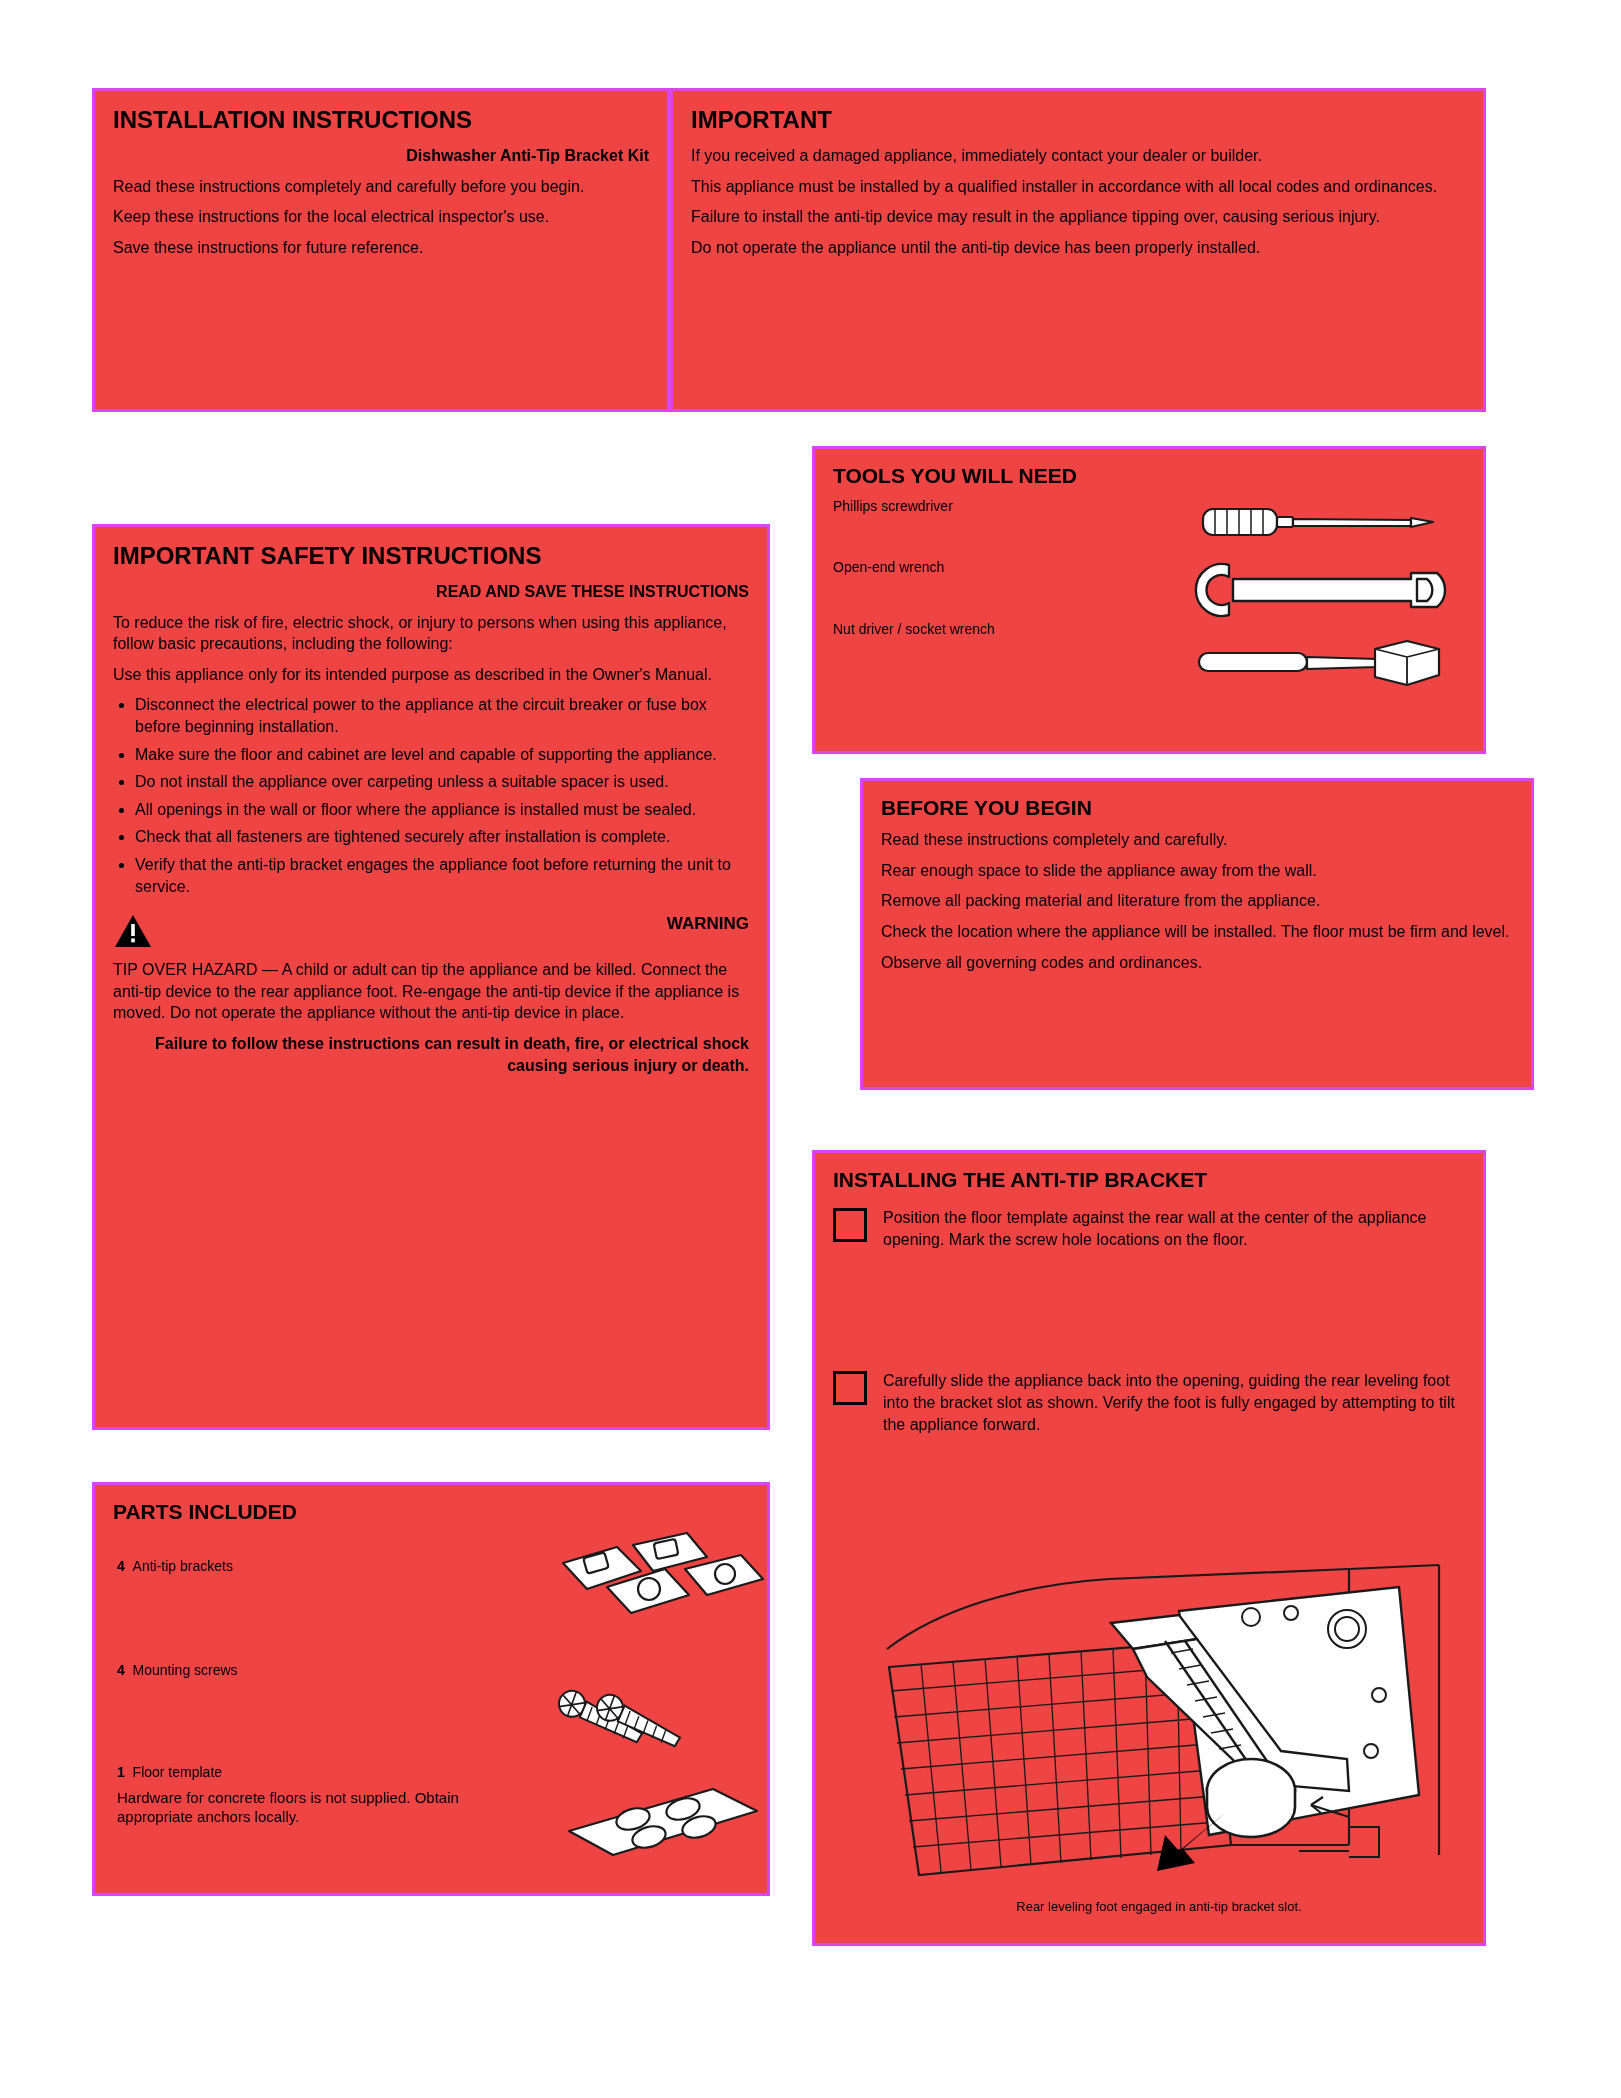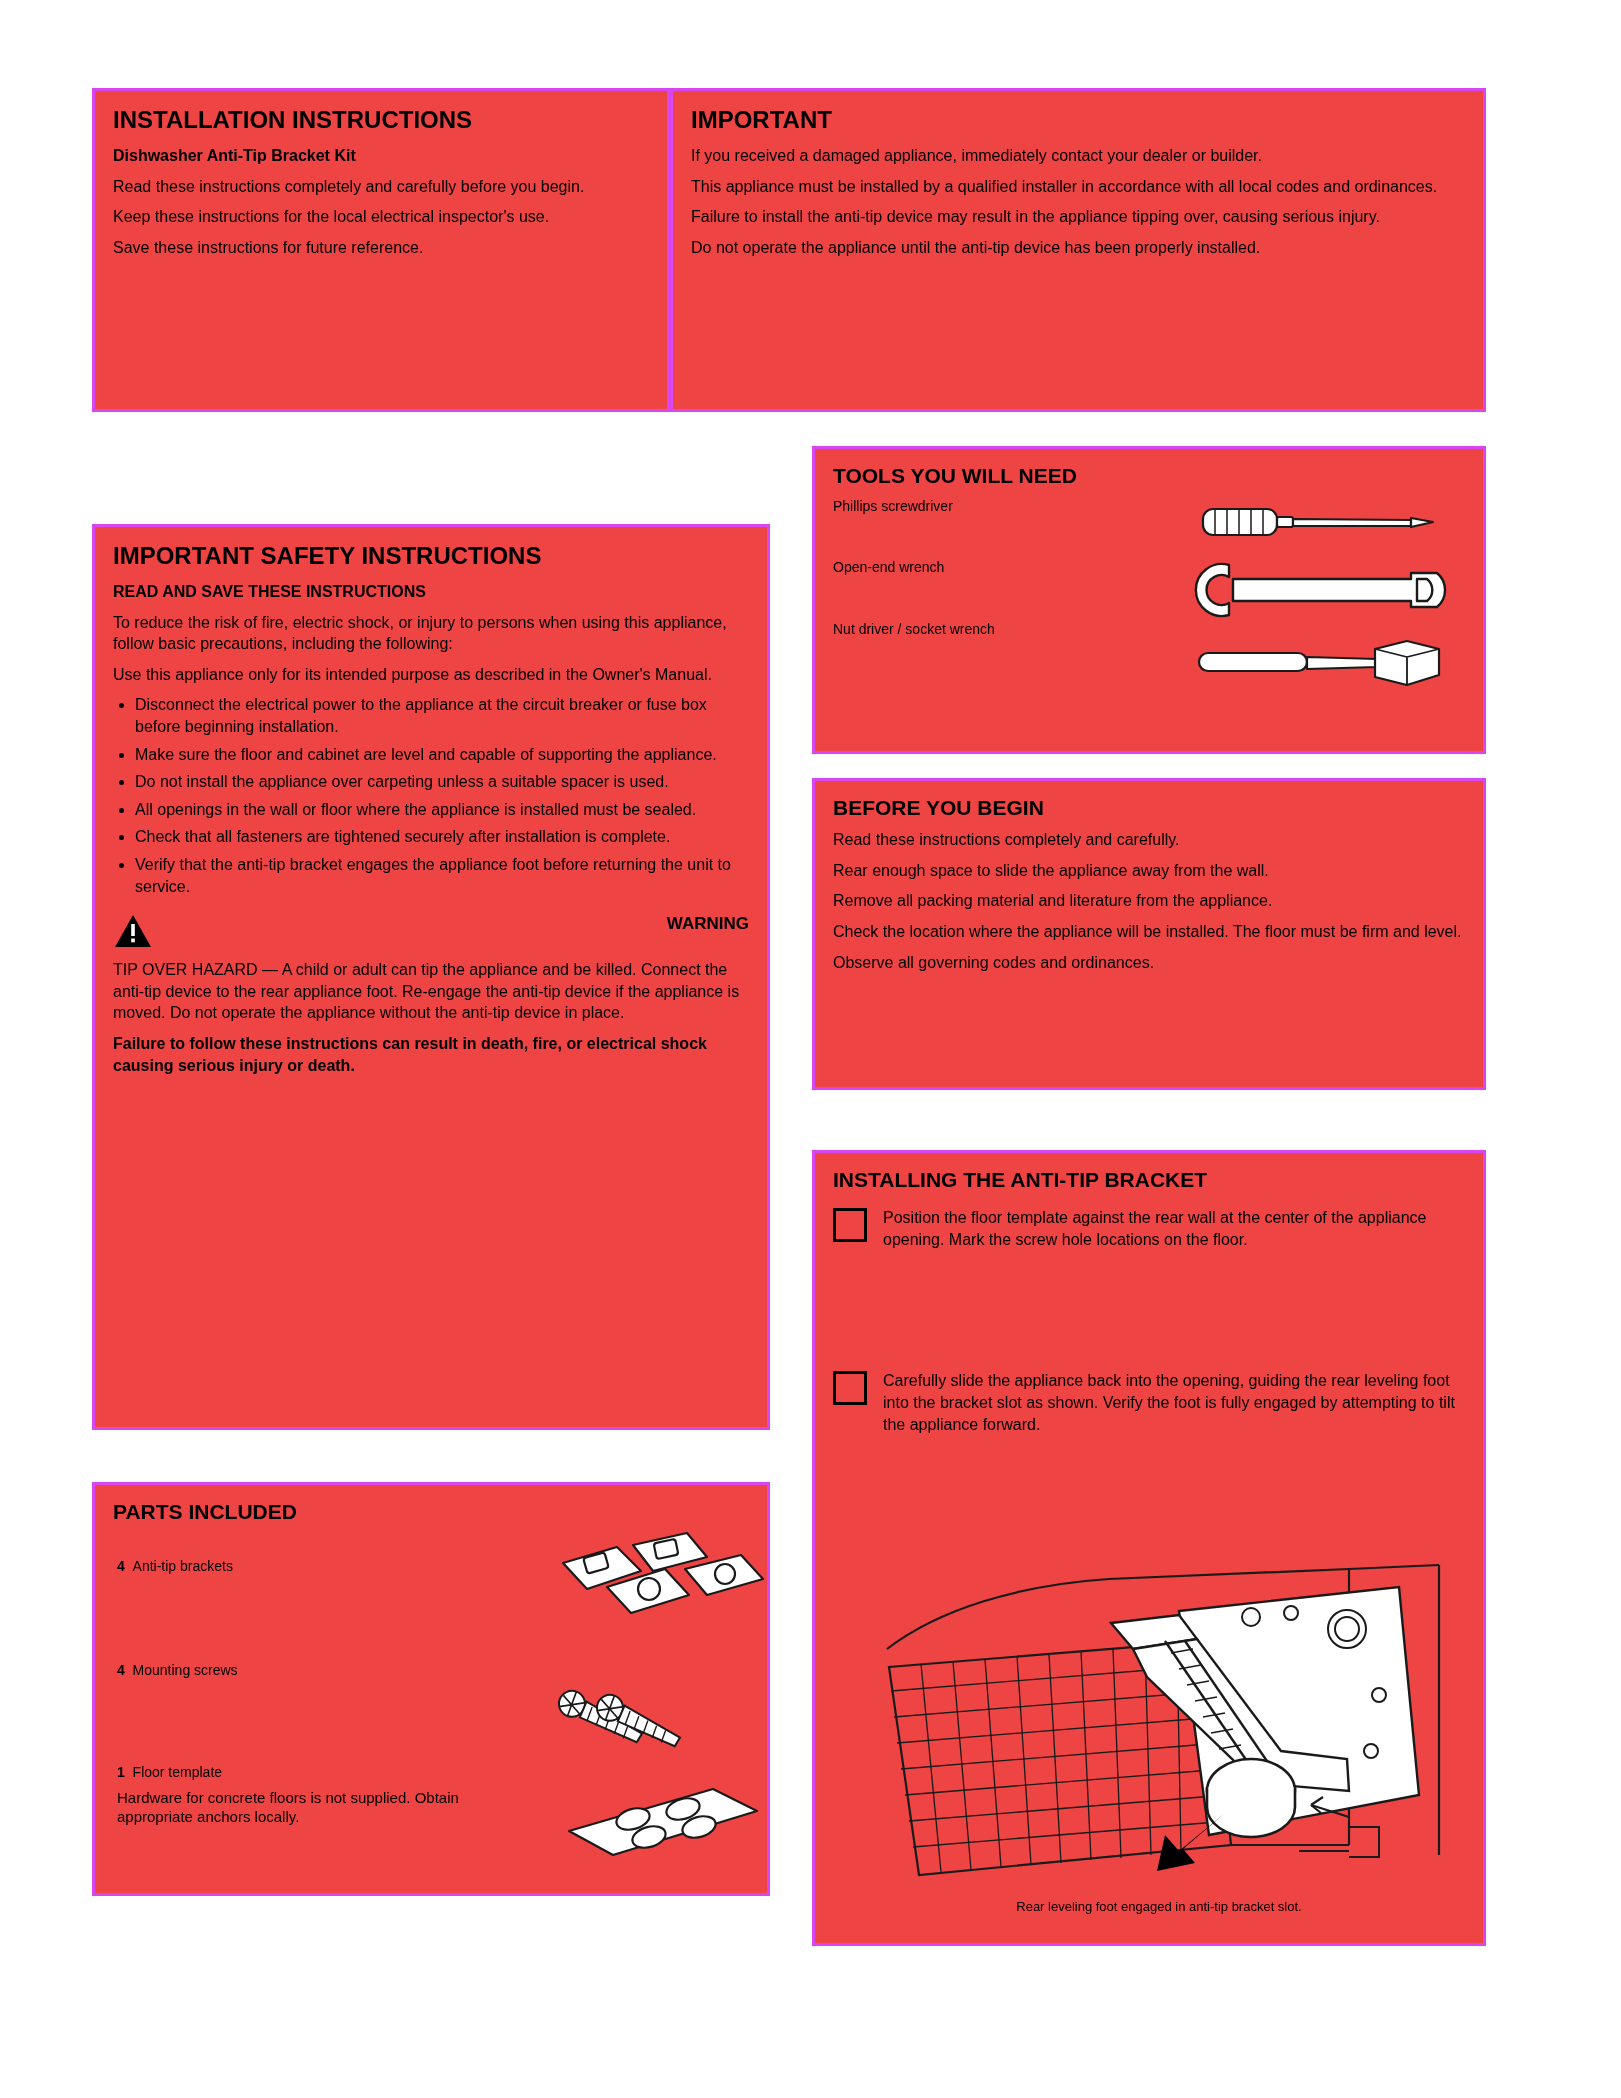--- a/index.html
+++ b/index.html
@@ -51,21 +51,21 @@
     line-height: 1.35;
     margin: 0 0 9px 0;
   }
 
   .txt-sm {
     font-size: 14px;
     line-height: 1.32;
     margin: 0 0 7px 0;
   }
 
-  .bold { font-weight: bold; }
+  .bold { font-weight: bold; text-align: right; }
 
   ul.bullets {
     margin: 0 0 9px 0;
     padding-left: 22px;
   }
   ul.bullets li {
     font-size: 16px;
     line-height: 1.35;
     margin-bottom: 6px;
   }
@@ -73,21 +73,21 @@
   
   #top-left-box  { left: 92px;  top: 88px;  width: 578px; height: 324px; }
   #top-right-box { left: 670px; top: 88px;  width: 816px; height: 324px; }
 
   
   #safety-box    { left: 92px;  top: 524px; width: 678px; height: 906px; }
   #parts-box     { left: 92px;  top: 1482px;width: 678px; height: 414px; }
 
   
   #tools-box     { left: 812px; top: 446px; width: 674px; height: 308px; }
-  #before-box    { left: 812px; top: 778px; width: 674px; height: 312px; }
+  #before-box    { left: 860px; top: 778px; width: 674px; height: 312px; }
   #steps-box     { left: 812px; top: 1150px;width: 674px; height: 796px; }
 
   
   .chk-row {
     display: flex;
     align-items: flex-start;
     margin-bottom: 14px;
   }
   .chk {
     flex: 0 0 auto;

